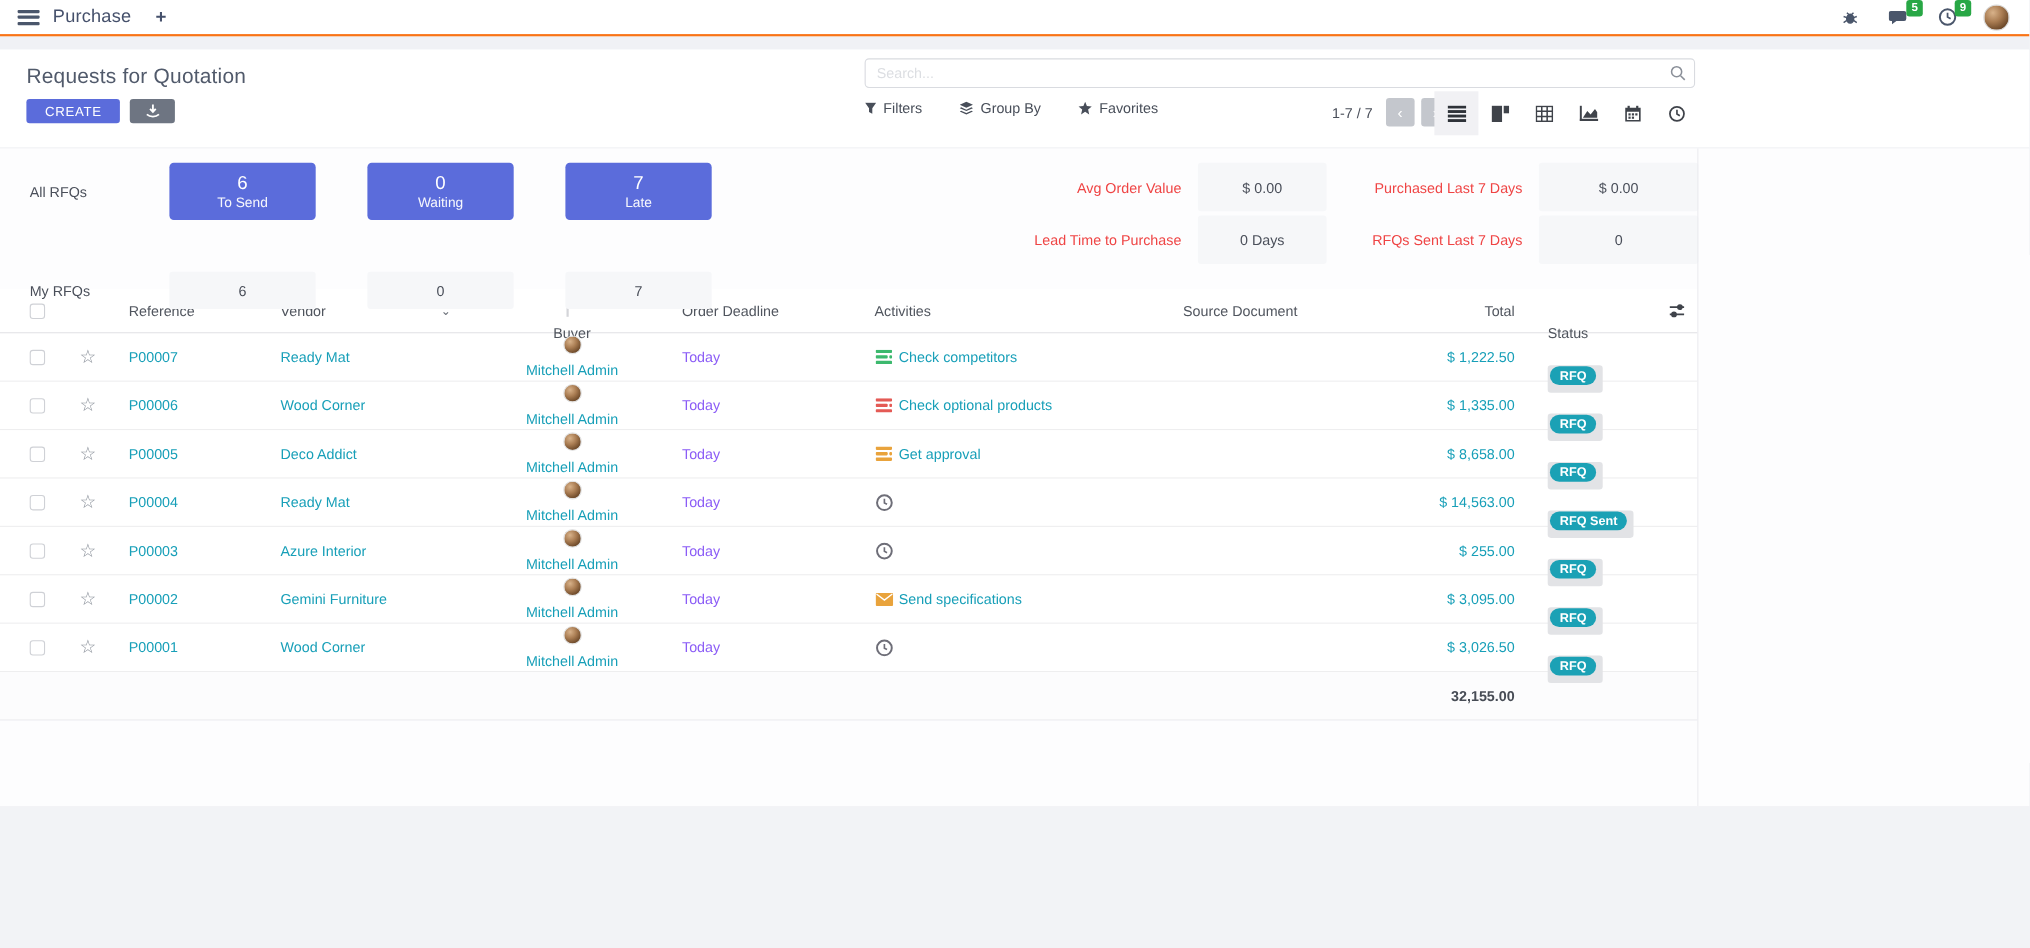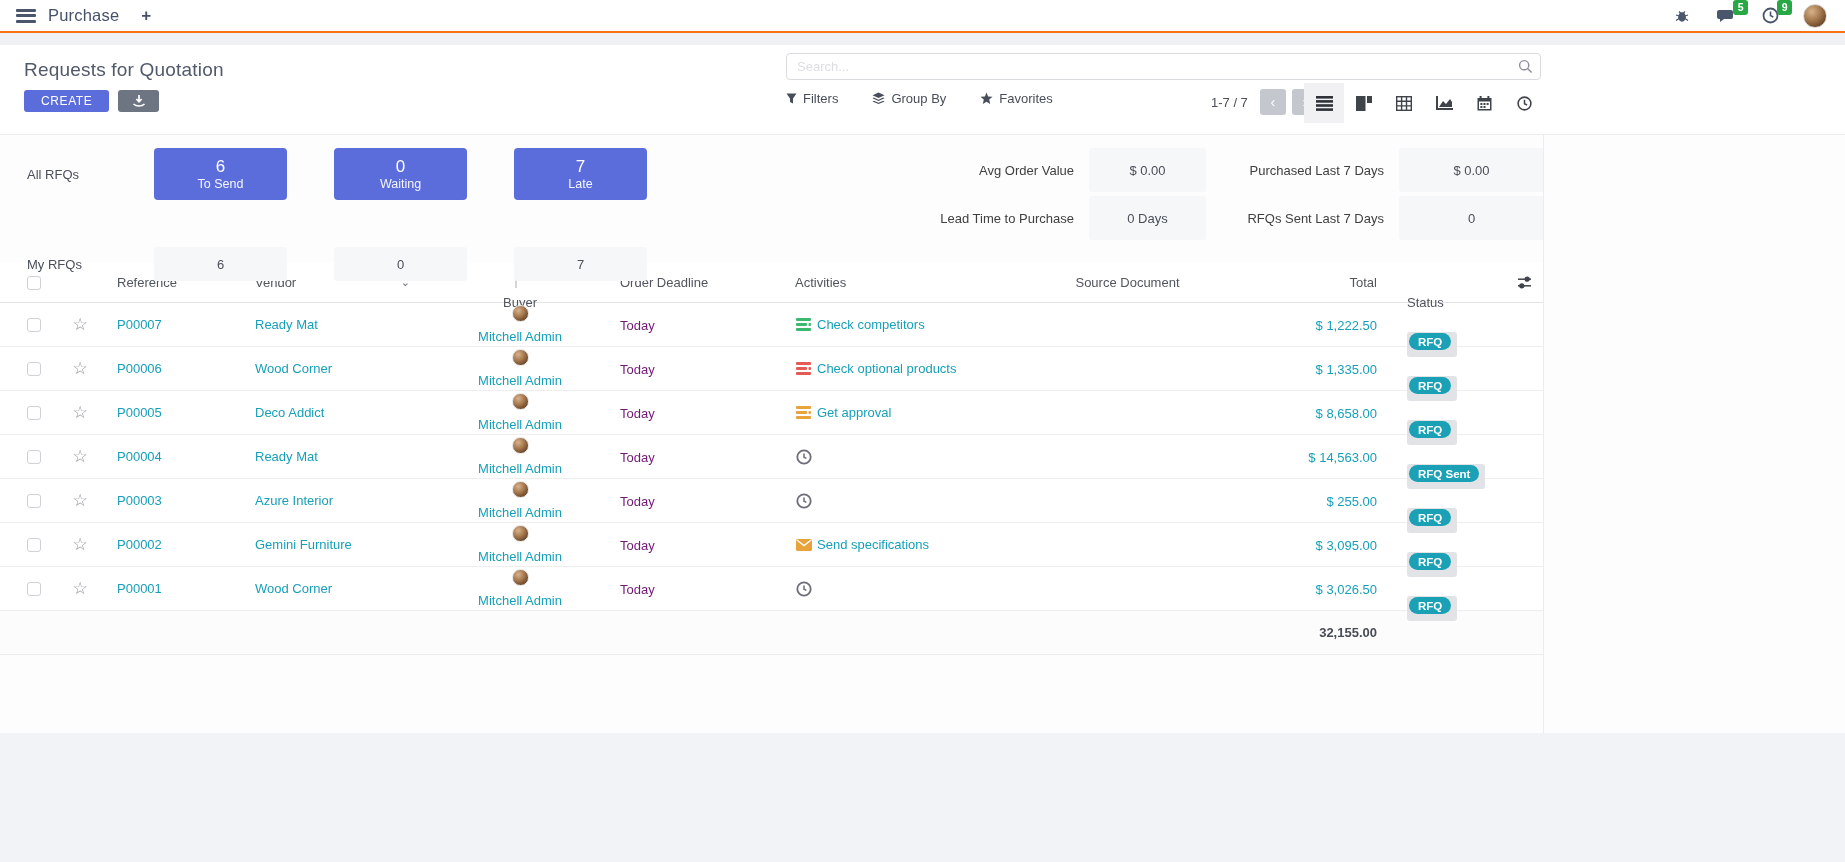--- a/index.html
+++ b/index.html
@@ -81,21 +81,21 @@
     display:flex; flex-direction:column; align-items:center; justify-content:center; cursor:pointer;
   }
   .dash-card .num { font-size:17px; line-height:1.15; }
   .dash-card .lbl { font-size:12.5px; opacity:.95; }
   .dash-cell {
     background:#f6f7f9; border-radius:3px; height:34px; display:flex; align-items:center; justify-content:center;
     font-size:13px; color:#4a4f5a; cursor:pointer;
   }
   .dash-right { position:absolute; left:824px; top:13px; display:grid;
     grid-template-columns:250px 117px 163px 145px; column-gap:15px; row-gap:4px; }
-  .stat-label { font-size:13px; color:#404040; text-align:right; align-self:center; }
+  .stat-label { font-size:13px; color:#ef4444; text-align:right; align-self:center; }
   .stat-value { background:#f6f7f9; border-radius:3px; height:44px; display:flex; align-items:center; justify-content:center; font-size:13px; color:#4a4f5a; }
   
   .table { margin-top:10px; width:1543px; background:#fff; }
   .trow { display:flex; align-items:center; height:44px; border-bottom:1px solid #eeeeef; }
   .thead { height:40px; border-bottom:1px solid #e3e3e6; color:#50555e; font-size:13px;justify-content:space-between; }
   .c-select { width:60px; padding-left:27px; display:flex; align-items:center; }
   .c-star  { width:40px; display:flex; align-items:center; justify-content:center; font-size:17px; color:#8d939c; cursor:pointer; }
   .c-ref   { width:140px; padding-left:17px; }
   .c-vendor{ width:180px; padding-left:15px; display:flex; align-items:center; }
   .c-buyer { width:190px; padding-left:10px; display:flex; align-items:center; gap:7px;flex-direction:column; }
@@ -106,21 +106,21 @@
   .c-status { width:118px; padding-left:20px;margin-top:40px; }
   .c-gear   { width:38px; display:flex; align-items:center; justify-content:center; cursor:pointer; }
   .thead .c-vendor { justify-content:space-between; padding-right:10px; cursor:pointer; }
   .thead .c-buyer::before { content:""; }
   .col-divider { width:2px; height:26px; background:#d4d5d9; margin-right:8px; }
   .sort-caret { color:#6b7079; font-size:11px; }
   .checkbox {
     width:14px; height:14px; border:1px solid #cfd1d6; border-radius:3px; background:#fff; cursor:pointer;
   }
   a.link, .link { color:#179fb8; text-decoration:none; font-size:13px; cursor:pointer; }
-  .deadline-text { color:#701a75; font-size:13px; }
+  .deadline-text { color:#8b5cf6; font-size:13px; }
   .total-text { color:#179fb8; font-size:13px; }
   .avatar-sm {
     width:17px; height:17px; border-radius:50%; flex-shrink:0;
     background:radial-gradient(circle at 35% 30%, #d8b28a 0%, #a97c52 40%, #6e4a2a 75%, #4c3018 100%);
     border:1px solid #e2e2e2;
   }
   .act-icon { width:17px; height:17px; display:flex; align-items:center; justify-content:center; }
   .badge-outer { display:inline-block; background:#e2e3e6; border-radius:3px; padding:3px 4px 4px 4px; }
   .badge-pill {
     display:inline-block; background:#1ba1b5; color:#fff; font-size:11.5px; font-weight:bold;

